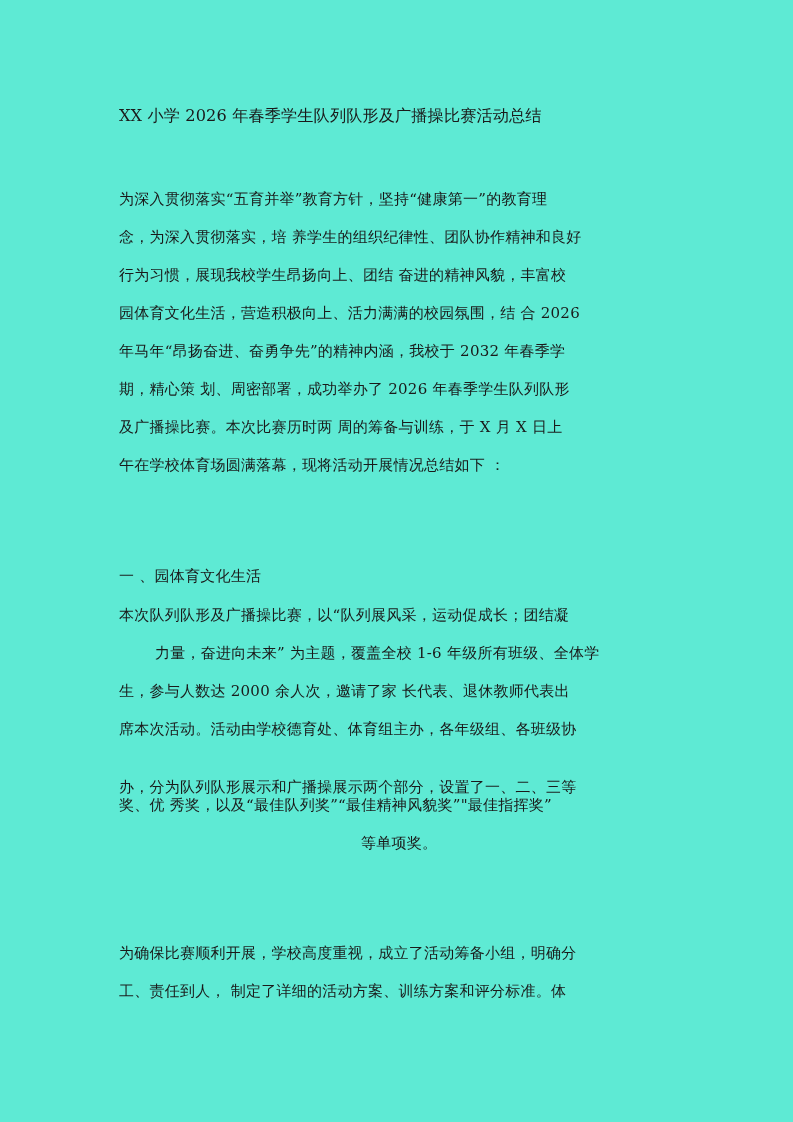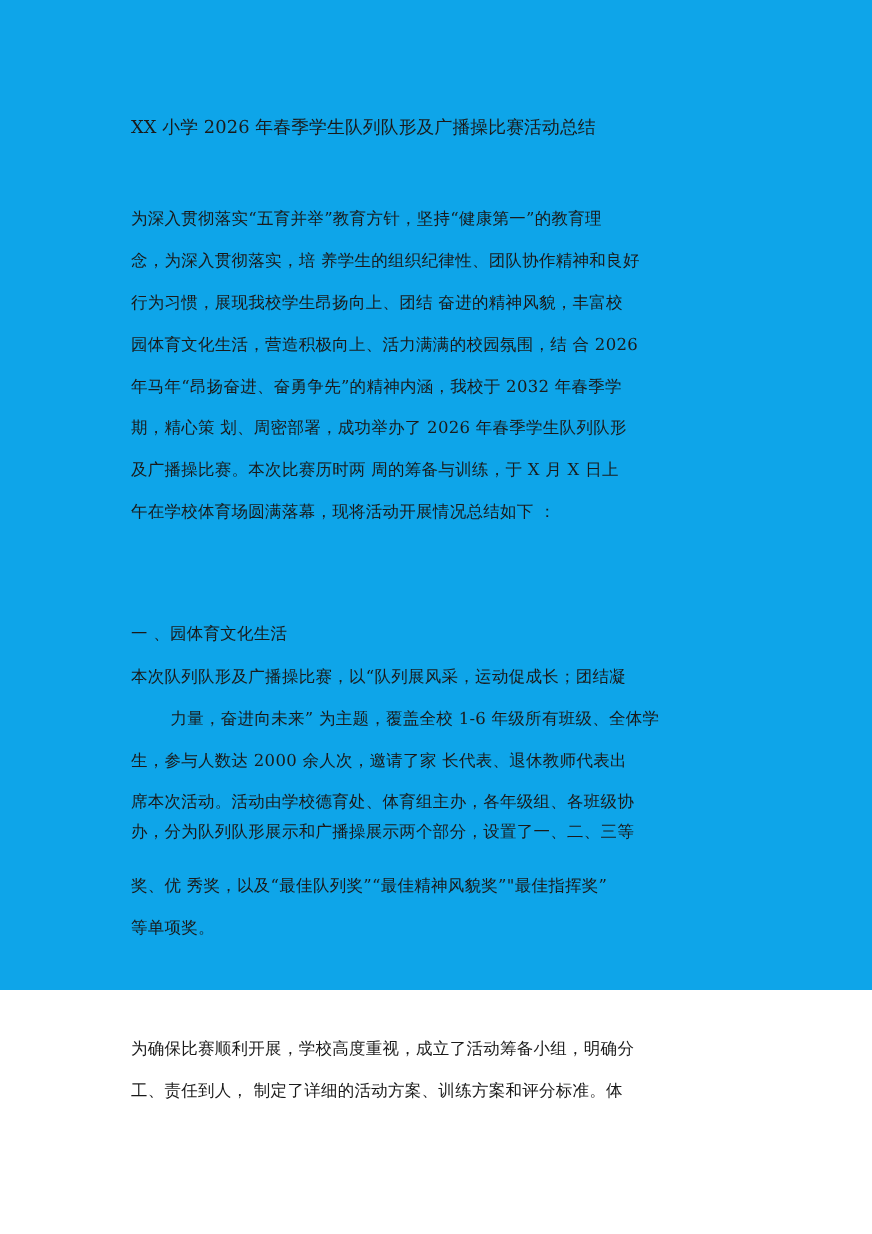--- a/index.html
+++ b/index.html
@@ -1,18 +1,18 @@
 <!DOCTYPE html>
 <html><head>
 <meta charset="utf-8">
 <style>
   html, body { margin: 0; padding: 0; background: #ffffff; }
   body { width: 793px; height: 1122px; position: relative; overflow: hidden;
          font-family: "DejaVu Serif", serif; color: #1a1a1a; }
-  .page { position: absolute; left: 0; top: 0; width: 793px; height: 900px; background: #0ea5e9; }
+  .page { position: absolute; left: 0; top: 0; width: 793px; height: 1122px; background: #5eead4; }
   .line { position: absolute; left: 119px; width: 560px; font-size: 15px; line-height: 24px;
           white-space: nowrap; letter-spacing: 0.25px; }
   .title { font-size: 16.2px; letter-spacing: 0.1px; }
 </style>
 </head>
 <body>
 
 <div class="page">
 
   <div class="line title" style="top:104px;">XX  小学 2026 年春季学生队列队形及广播操比赛活动总结</div>
@@ -28,23 +28,23 @@
     <div class="line" style="top:453px;">午在学校体育场圆满落幕，现将活动开展情况总结如下  ：</div>
   </div>
 
   <div class="line" style="top:564px;">一 、园体育文化生活</div>
 
   <div>
     <div class="line" style="top:603px;">本次队列队形及广播操比赛，以“队列展风采，运动促成长；团结凝</div>
     <div class="line" style="top:641px;margin-left:36px;">力量，奋进向未来”  为主题，覆盖全校 1-6 年级所有班级、全体学</div>
     <div class="line" style="top:679px;">生，参与人数达 2000 余人次，邀请了家     长代表、退休教师代表出</div>
     <div class="line" style="top:717px;">席本次活动。活动由学校德育处、体育组主办，各年级组、各班级协</div>
-    <div class="line" style="top:744px;">办，分为队列队形展示和广播操展示两个部分，设置了一、二、三等</div>
+    <div class="line" style="top:775px;">办，分为队列队形展示和广播操展示两个部分，设置了一、二、三等</div>
     <div class="line" style="top:793px;">奖、优 秀奖，以及“最佳队列奖”“最佳精神风貌奖”"最佳指挥奖”</div>
-    <div class="line" style="top:831px;">等单项奖。</div>
+    <div class="line" style="top:831px;text-align:center;">等单项奖。</div>
   </div>
 
   <div>
     <div class="line" style="top:941px;">为确保比赛顺利开展，学校高度重视，成立了活动筹备小组，明确分</div>
     <div class="line" style="top:979px;">工、责任到人，  制定了详细的活动方案、训练方案和评分标准。体</div>
   </div>
 
 </div>
 
 </body></html>

